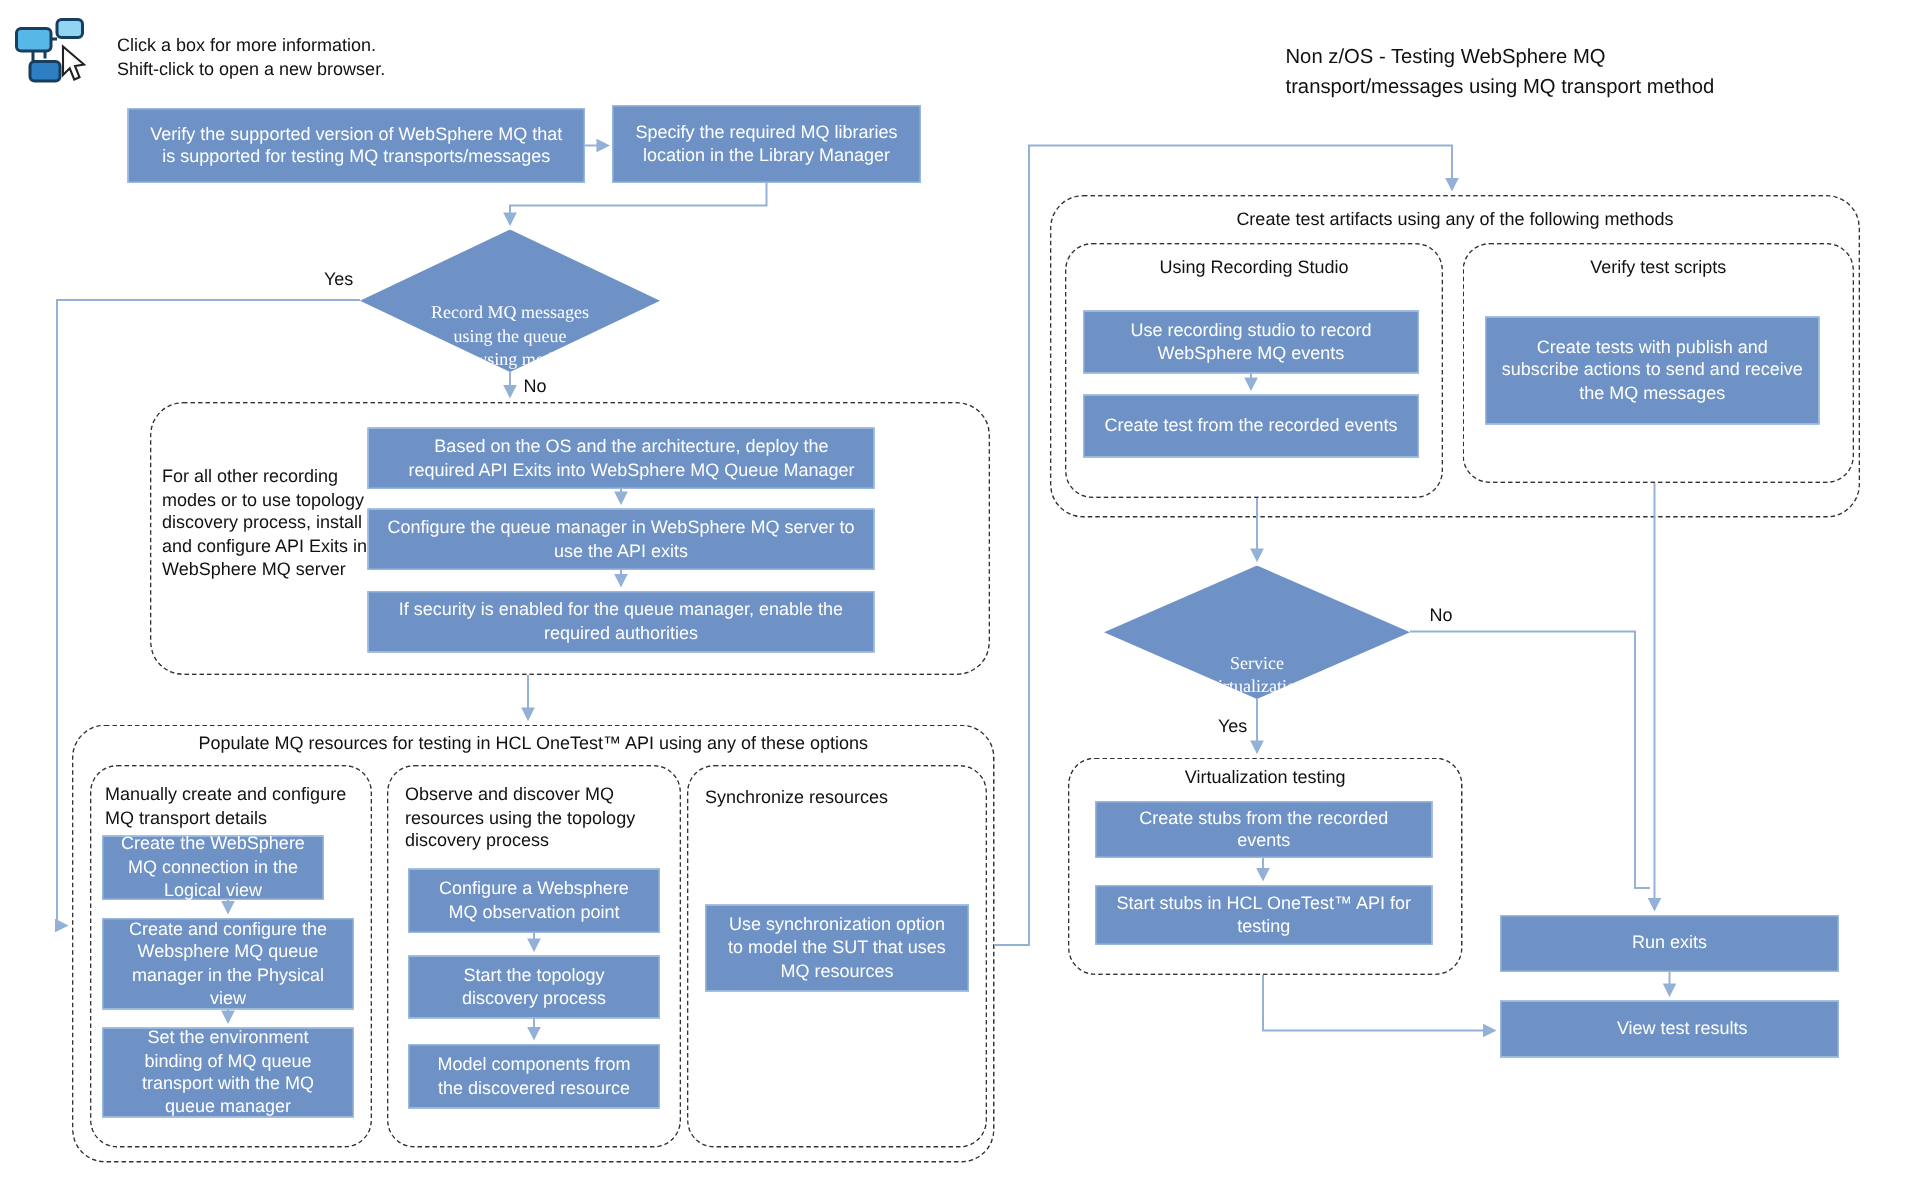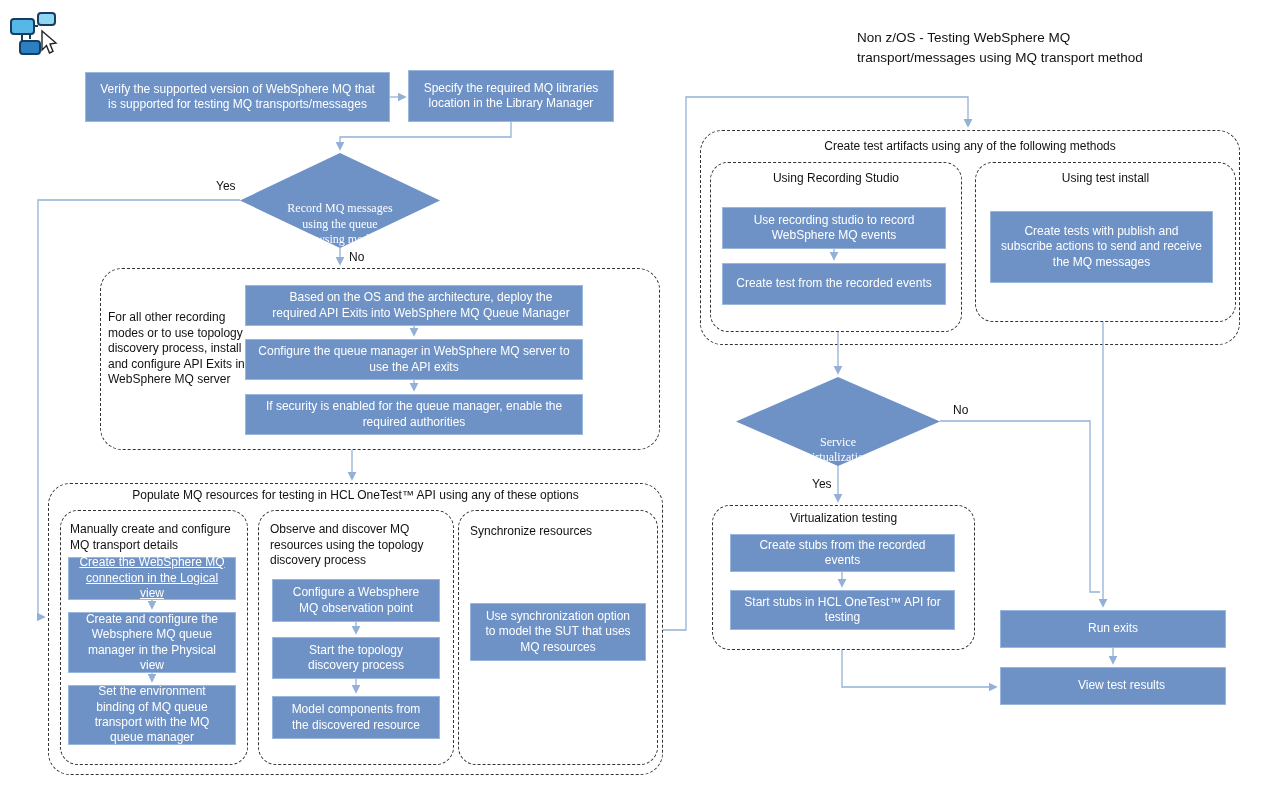--- a/index.html
+++ b/index.html
@@ -33,20 +33,24 @@
   <span class="icon-wrap" style="left:8px;top:10px;">
     <svg width="54" height="54" viewBox="0 0 54 54">
       <rect x="3" y="9" width="23" height="15" rx="3" fill="#57b7e6" stroke="#173d5f" stroke-width="2"></rect>
       <rect x="30" y="3" width="17" height="12" rx="3" fill="#8fd6f2" stroke="#173d5f" stroke-width="2"></rect>
       <rect x="12" y="31" width="20" height="13" rx="3" fill="#2e7fc2" stroke="#173d5f" stroke-width="2"></rect>
       <path d="M14 24 V31 M26 16 H30 M22 24 L22 29" stroke="#173d5f" stroke-width="2" fill="none"></path>
       <path d="M34 21 l0 19 4.5-4.5 3 7.5 3.5-1.5 -3-7.5 6-1 z" fill="#ffffff" stroke="#222" stroke-width="1.4"></path>
     </svg>
   </span>
 
+  <div class="legend" style="left:78px;top:22px;">
+    <div>Click a box for more information.</div>
+    <div>Shift-click to open a new browser.</div>
+  </div>
 
   <div class="main-title" style="left:857px;top:28px;">
     <div>Non z/OS - Testing WebSphere MQ</div>
     <div>transport/messages using MQ transport method</div>
   </div>
 
   <svg class="connectors" width="1279" height="787">
     <defs>
       <marker id="arr" viewBox="0 0 10 10" refX="7" refY="5" markerWidth="7" markerHeight="7" orient="auto">
         <path d="M0,0 L10,5 L0,10 Z" fill="#93B1D6"></path>
@@ -87,21 +91,21 @@
   <div class="gtitle" style="left:108px;top:310px;width:140px;">For all other recording modes or to use topology discovery process, install and configure API Exits in WebSphere MQ server</div>
   <div class="node" style="left:245px;top:285px;width:338px;height:41px;padding-left:24px;">Based on the OS and the architecture, deploy the required API Exits into WebSphere MQ Queue Manager</div>
   <div class="node" style="left:245px;top:394px;width:338px;height:41px;">If security is enabled for the queue manager, enable the required authorities</div>
   <div class="node" style="left:245px;top:339px;width:338px;height:41px;">Configure the queue manager in WebSphere MQ server to use the API exits</div>
 
   <div class="dashed" style="left:48px;top:483px;width:615px;height:292px;"></div>
   <div class="gtitle center" style="left:48px;top:488px;width:615px;">Populate MQ resources for testing in HCL OneTest™ API using any of these options</div>
 
   <div class="dashed" style="left:60px;top:510px;width:188px;height:255px;border-radius:18px;"></div>
   <div class="gtitle" style="left:70px;top:522px;width:172px;">Manually create and configure MQ transport details</div>
-  <div class="node" style="left:68px;top:557px;width:168px;height:43px;text-decoration:underline;">Create the WebSphere MQ connection in the Logical view</div>
+  <div class="node" style="left:68px;top:557px;width:148px;height:43px;">Create the WebSphere MQ connection in the Logical view</div>
   <div class="node" style="left:68px;top:612px;width:168px;height:61px;">Create and configure the Websphere MQ queue manager in the Physical view</div>
   <div class="node" style="left:68px;top:685px;width:168px;height:60px;">Set the environment binding of MQ queue transport with the MQ queue manager</div>
 
   <div class="dashed" style="left:258px;top:510px;width:196px;height:255px;border-radius:18px;"></div>
   <div class="gtitle" style="left:270px;top:522px;width:180px;">Observe and discover MQ resources using the topology discovery process</div>
   <div class="node" style="left:272px;top:579px;width:168px;height:43px;">Configure a Websphere MQ observation point</div>
   <div class="node" style="left:272px;top:637px;width:168px;height:42px;">Start the topology discovery process</div>
   <div class="node" style="left:272px;top:696px;width:168px;height:43px;">Model components from the discovered resource</div>
 
   <div class="dashed" style="left:458px;top:510px;width:200px;height:255px;border-radius:18px;"></div>
@@ -110,21 +114,21 @@
 
   <div class="dashed" style="left:700px;top:130px;width:540px;height:215px;"></div>
   <div class="gtitle center" style="left:700px;top:139px;width:540px;">Create test artifacts using any of the following methods</div>
 
   <div class="dashed" style="left:710px;top:162px;width:252px;height:170px;border-radius:18px;"></div>
   <div class="gtitle center" style="left:710px;top:171px;width:252px;">Using Recording Studio</div>
   <div class="node" style="left:722px;top:207px;width:224px;height:42px;">Use recording studio to record WebSphere MQ events</div>
   <div class="node" style="left:722px;top:263px;width:224px;height:42px;">Create test from the recorded events</div>
 
   <div class="dashed" style="left:975px;top:162px;width:261px;height:160px;border-radius:18px;"></div>
-  <div class="gtitle center" style="left:975px;top:171px;width:261px;">Using test install</div>
+  <div class="gtitle center" style="left:975px;top:171px;width:261px;">Verify test scripts</div>
   <div class="node" style="left:990px;top:211px;width:223px;height:72px;">Create tests with publish and subscribe actions to send and receive the MQ messages</div>
 
   <div class="diamond" style="left:736px;top:377px;width:204px;height:89px;">
     <span style="width:95px;">Service virtualization</span>
   </div>
   <span class="flabel" style="left:953px;top:403px;">No</span>
   <span class="flabel" style="left:812px;top:477px;">Yes</span>
 
   <div class="dashed" style="left:712px;top:505px;width:263px;height:145px;border-radius:18px;"></div>
   <div class="gtitle center" style="left:712px;top:511px;width:263px;">Virtualization testing</div>

